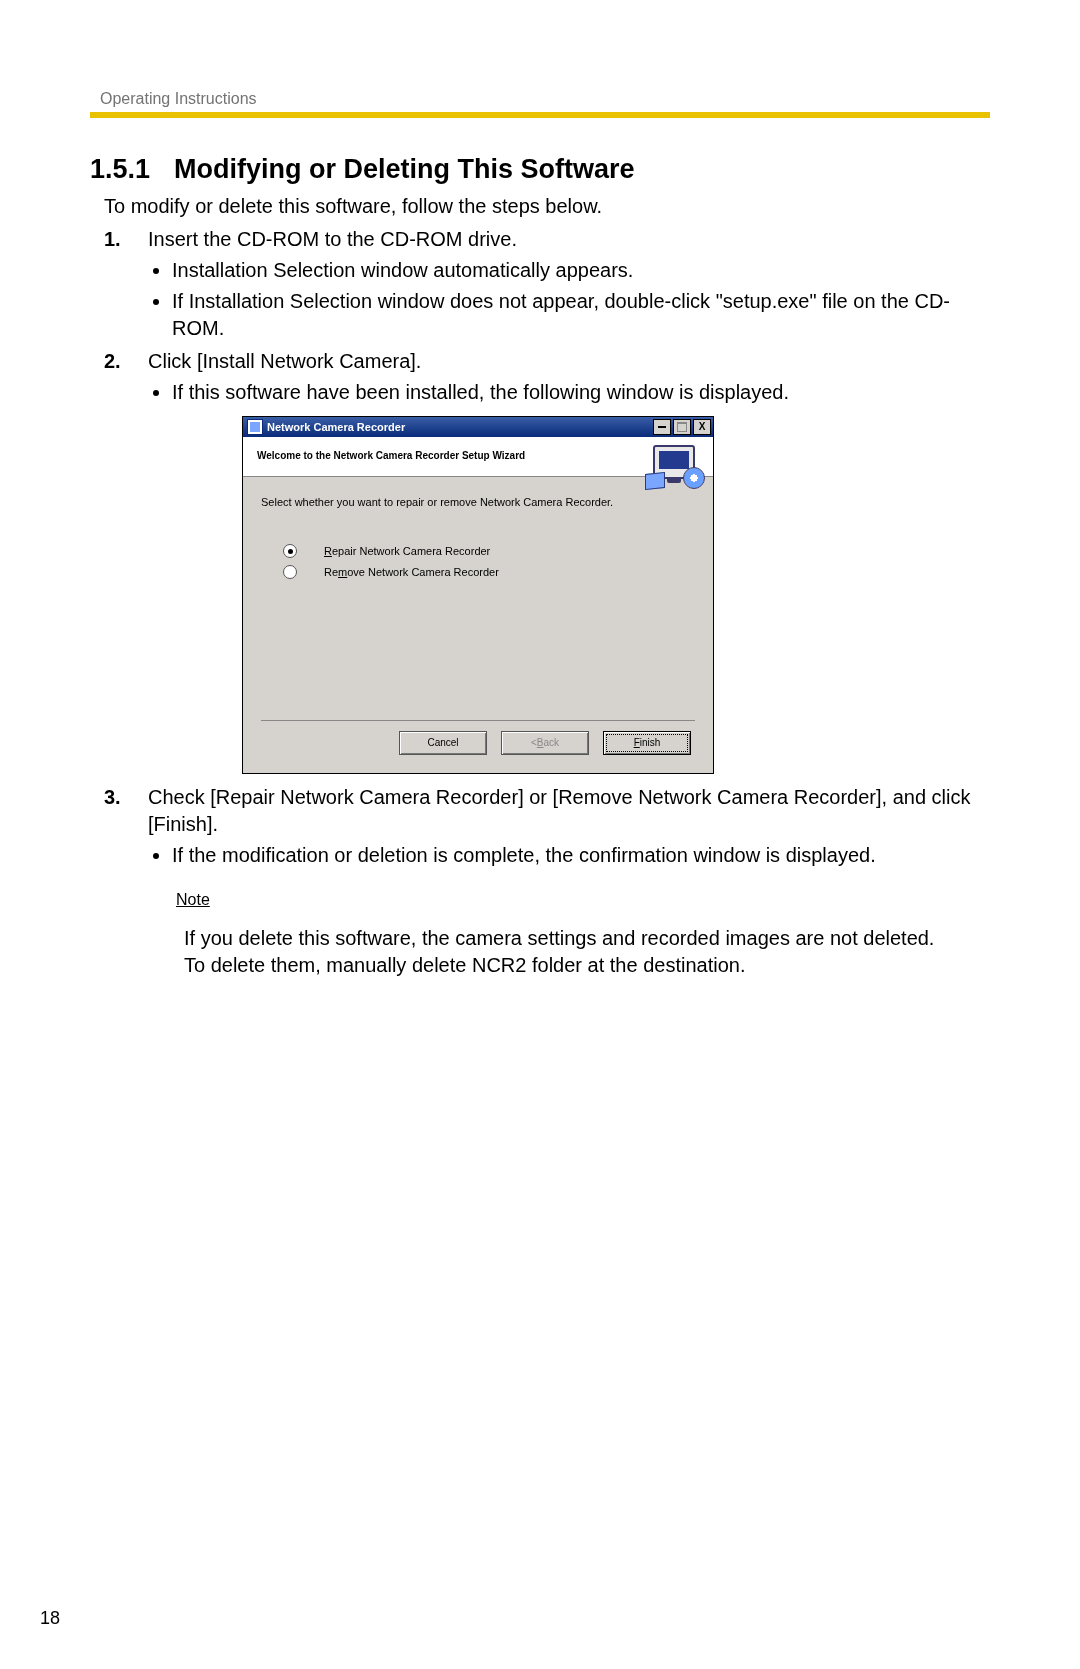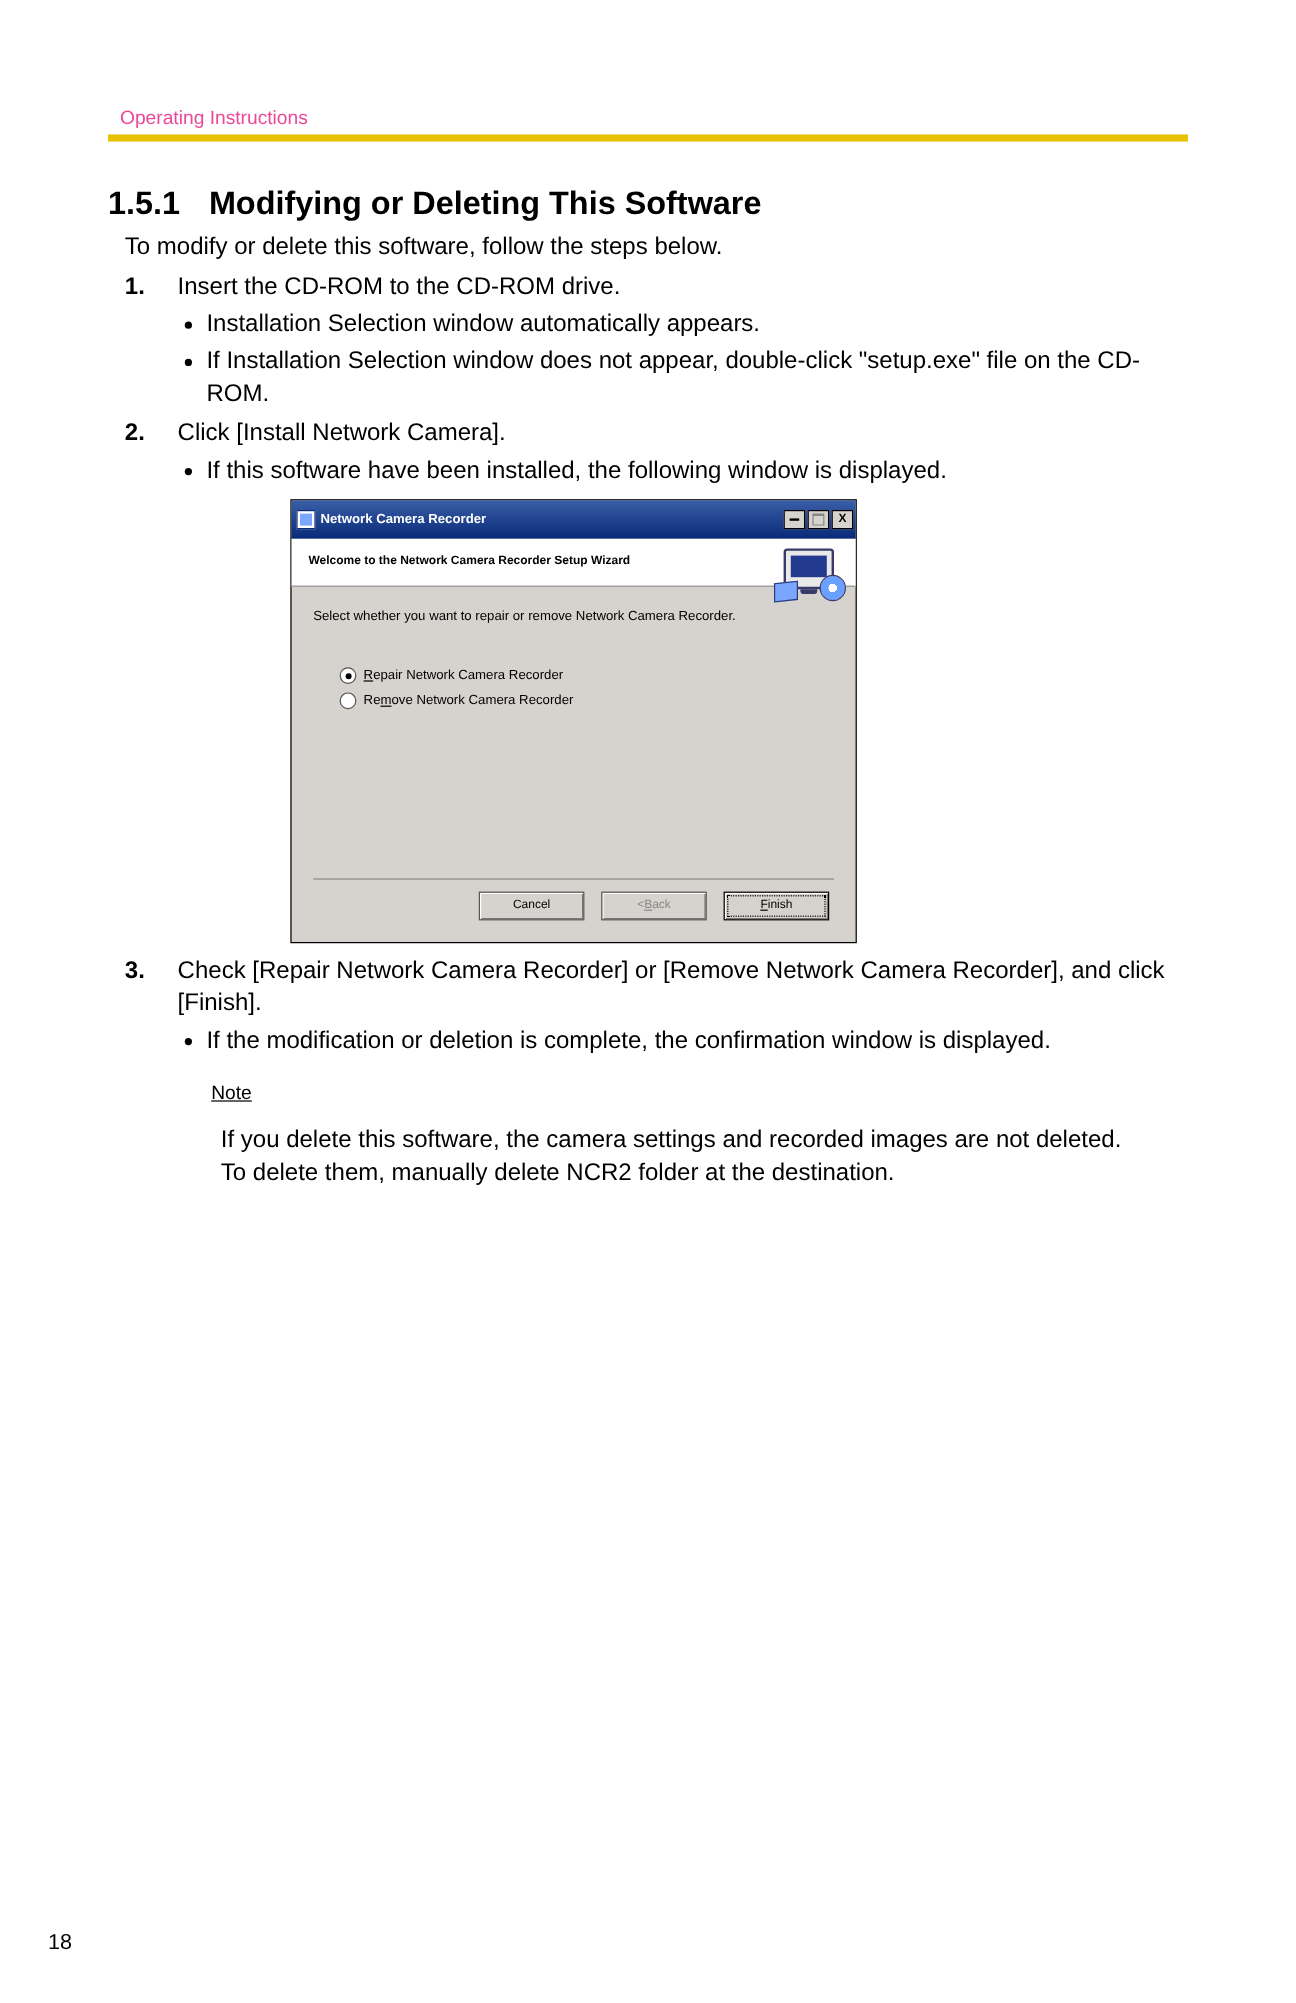--- a/index.html
+++ b/index.html
@@ -13,21 +13,21 @@
     position: relative;
   }
   .page {
     padding: 90px 90px 40px 90px;
     box-sizing: border-box;
     height: 100%;
     position: relative;
   }
   .header-text {
     font-size: 16px;
-    color: #ec4899;
+    color: #737373;
     margin: 0 0 4px 10px;
   }
   .header-rule {
     height: 6px;
     background: #e8c200;
     margin: 0 0 18px 0;
   }
   .section-title {
     font-size: 27px;
     font-weight: bold;
@@ -89,21 +89,21 @@
     margin: 10px 0 10px 94px;
     border: 1px solid #000;
     background: #d6d3ce;
     font-family: "Tahoma", "Arial", sans-serif;
     font-size: 11px;
     color: #000;
   }
   .titlebar {
     display: flex;
     align-items: center;
-    height: 32px;
+    height: 20px;
     background: linear-gradient(#3b5ea8, #082a78);
     color: #fff;
     font-weight: bold;
     padding: 0 2px 0 4px;
   }
   .titlebar .app-icon {
     width: 14px; height: 14px;
     background: #fff;
     border: 1px solid #082a78;
     margin-right: 4px;
@@ -175,20 +175,21 @@
   .panel {
     padding: 18px 18px 16px 18px;
   }
   .panel-instruction { font-size: 11px; margin-bottom: 34px; }
   .radio-group { margin: 0 0 140px 22px; }
   .radio-row {
     display: flex;
     align-items: center;
     margin: 6px 0;
     font-size: 11px;
+    gap: 21px;
   }
   .radio-row .r {
     width: 12px; height: 12px;
     border: 1px solid #555;
     border-radius: 50%;
     background: #fff;
     margin-right: 6px;
     display: inline-flex;
     align-items: center;
     justify-content: center;

